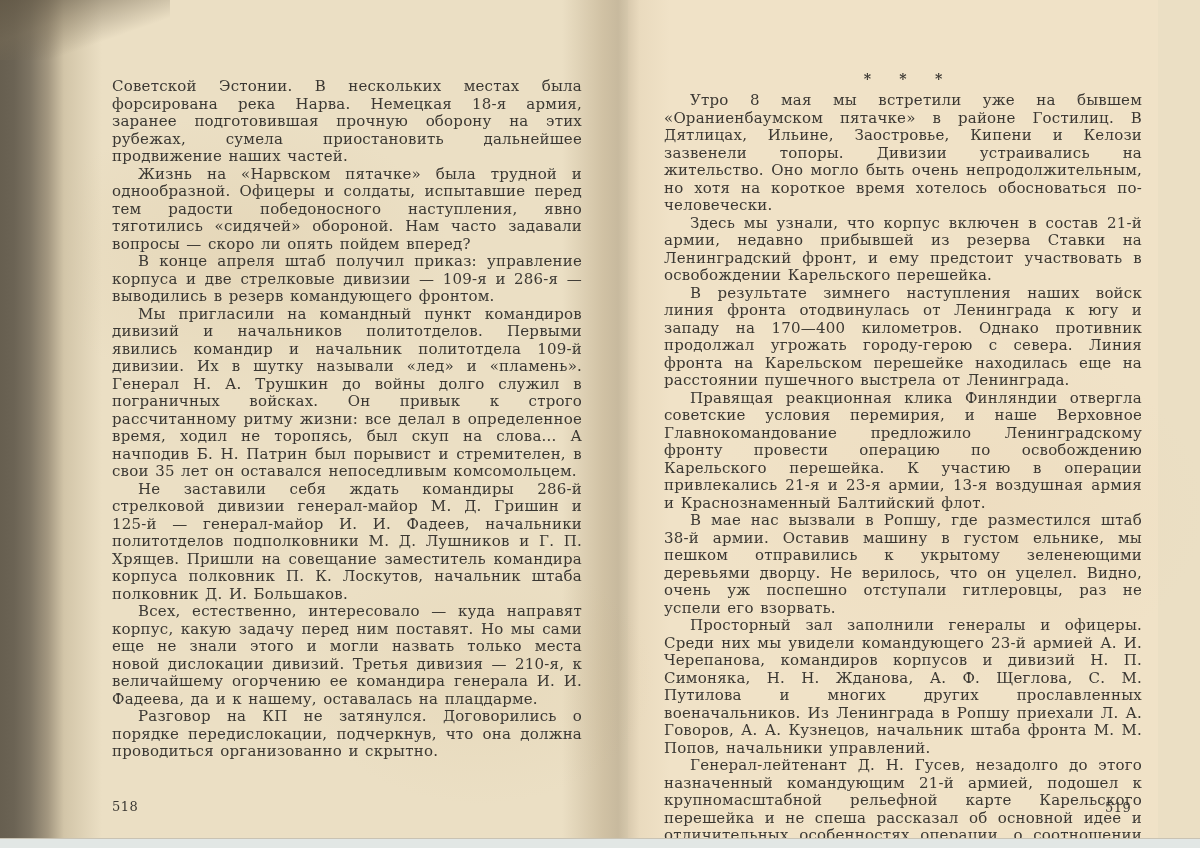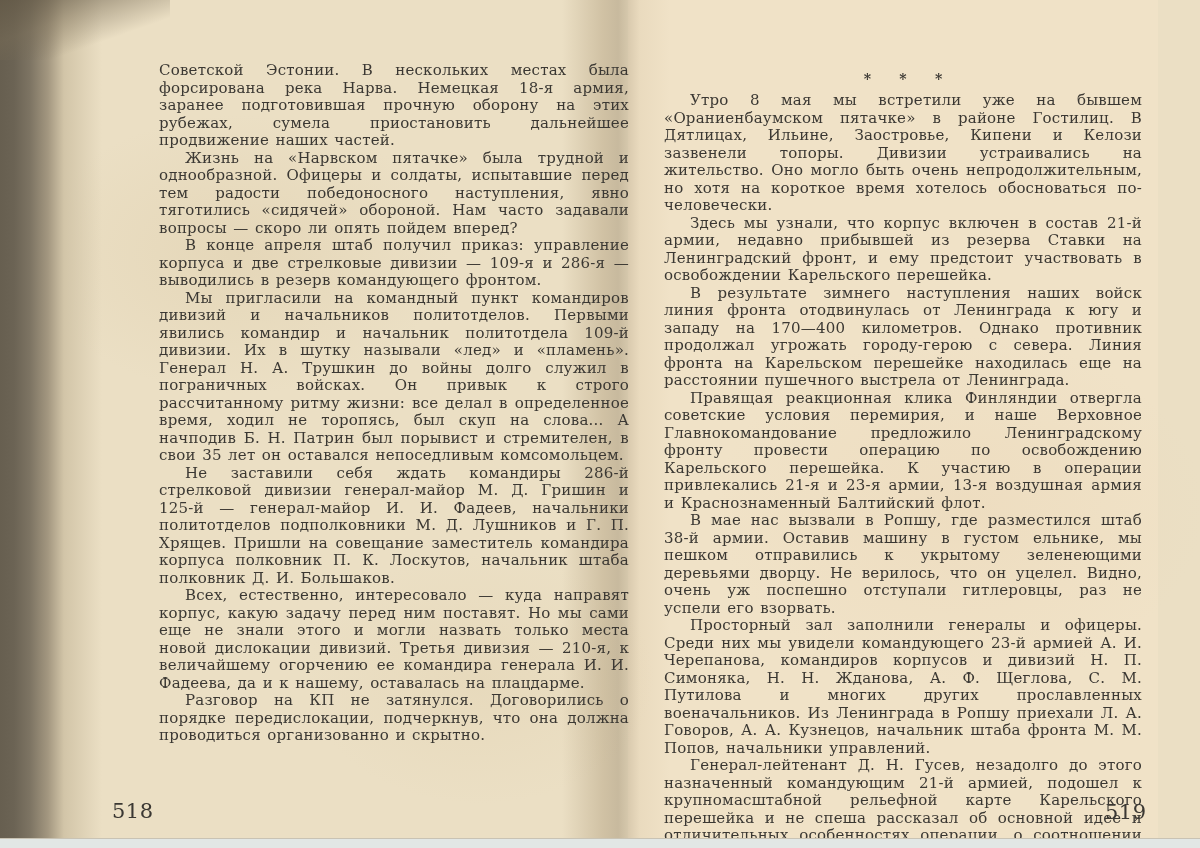--- a/index.html
+++ b/index.html
@@ -69,36 +69,36 @@
     position: absolute; left: 0; bottom: 0; width: 100%; height: 9px; z-index: 6;
     background: #e2e7e5; border-top: 1px solid #c9c3b4;
   }
 
   .page-text {
     position: absolute; z-index: 4;
     font-size: 15px; line-height: 17.5px;
     letter-spacing: 0.2px; word-spacing: 1.5px;
     text-align: justify;
   }
-  .col-left  { left: 112px; top: 62px;  width: 470px; margin-left: 47px; }
+  .col-left  { left: 112px; top: 78px;  width: 470px; }
   .col-right { left: 664px; top: 70px;  width: 478px; }
 
   .para { margin: 0; text-indent: 26px; }
   .para.no-indent { text-indent: 0; }
 
   .separator {
     text-align: center; text-indent: 0;
     letter-spacing: 11px; font-size: 14px; font-weight: bold;
     height: 19px; line-height: 19px; margin: 0 0 3px 0;
     padding-left: 11px; 
   }
 
   .page-num {
     position: absolute; z-index: 4;
-    font-size: 21px; letter-spacing: 0.5px;
+    font-size: 13px; letter-spacing: 0.5px;
   }
   .page-num-left  { left: 112px;  top: 799px; }
   .page-num-right { left: 1105px; top: 800px; }
 </style>
 </head>
 <body>
 
 <div class="spread">
 
   <div class="page-right-bg"></div>

